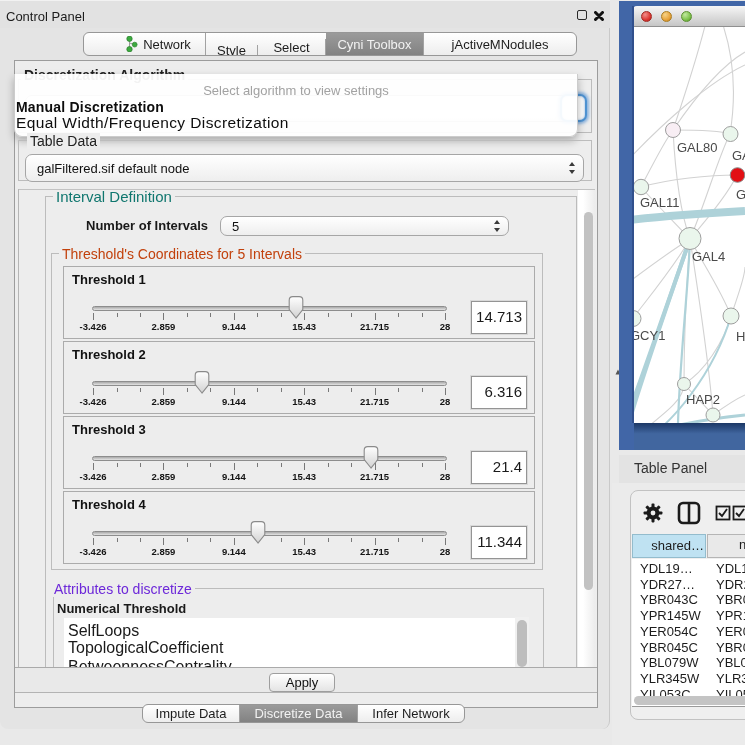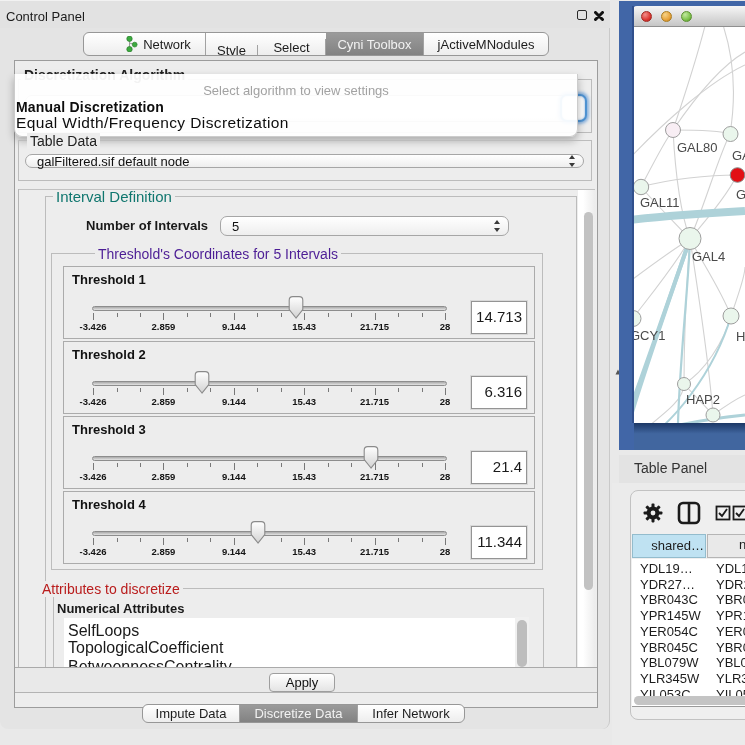--- a/index.html
+++ b/index.html
@@ -96,53 +96,53 @@
   <div class="seg" style="left:83px; top:32px; height:24px;">
     <div class="s" style="width:94px;margin-left:28px;"><svg width="12" height="16" viewBox="0 0 12 16" style="margin-right:5px;">
           <path d="M3.5,3 L3.5,14 M3.5,7 L8.5,8.5" stroke="#9a9a9a" stroke-width="1" fill="none"></path>
           <circle cx="3.5" cy="2.8" r="2.7" fill="#3cab3f" stroke="#2c7e2e" stroke-width="0.7"></circle>
           <circle cx="3.5" cy="13.2" r="2.7" fill="#3cab3f" stroke="#2c7e2e" stroke-width="0.7"></circle>
           <circle cx="8.7" cy="8.6" r="2.4" fill="#3cab3f" stroke="#2c7e2e" stroke-width="0.7"></circle>
         </svg>Network</div>
     <div class="s" style="width:52px;margin-top:12px;">Style</div>
     <div class="s" style="width:68px;margin-top:6px;">Select</div>
     <div class="s sel" style="width:98px;">Cyni Toolbox</div>
-    <div class="s" style="width:124px;">jActiveMNodules</div>
+    <div class="s" style="width:152px;">jActiveMNodules</div>
   </div>
 
   <div id="cpanel" class="abs"></div>
 
   <div class="grp" style="left:18px; top:79px; width:574px; height:54px;"></div>
   <div class="grptitle" style="left:21px; top:68px; font-weight:bold; line-height:14px;">Discretization Algorithm</div>
   <div class="combo" style="left:25px; top:95px; width:559px; height:27px;"></div>
   <div class="abs" style="left:560px; top:94px; width:27px; height:28px; border-radius:7px; border:2.5px solid #4f93d2; background:#fdfdfd; box-shadow:0 0 3px 1.5px rgba(90,150,215,0.65), inset 0 0 2px 0.5px rgba(90,150,215,0.5);"></div>
 
   <div id="popup" class="abs">
     <div style="position:absolute; left:0; top:9px; width:100%; text-align:center; font-size:13px; color:#a2a2a2;">Select algorithm to view settings</div>
     <div style="position:absolute; left:1px; top:25px; font-size:14px; font-weight:bold; color:#0d0d0d; letter-spacing:0.2px;">Manual Discretization</div>
     <div style="position:absolute; left:1px; top:39.5px; font-size:15.5px; color:#0d0d0d; letter-spacing:0.4px;">Equal Width/Frequency Discretization</div>
   </div>
 
   <div class="grp" style="left:18px; top:140px; width:574px; height:41px;"></div>
   <div class="grptitle" style="left:27px; top:133px;">Table Data</div>
-  <div class="combo" style="left:25px; top:154px; width:559px; height:14px;text-align:center;">
+  <div class="combo" style="left:25px; top:154px; width:559px; height:28px;text-align:center;">
       <span class="cv">galFiltered.sif default node</span>
       <div class="step"></div>
     </div>
 
   <div class="grp" style="left:45px; top:196px; width:532px; height:471px; border-bottom:none;"></div>
   <div class="grptitle" style="left:53px; top:188px; color:#0f766e; font-size:15px;">Interval Definition</div>
   <div class="item" style="left:86px; top:218px; font-weight:bold; font-size:13px;">Number of Intervals</div>
   <div class="combo" style="left:220px; top:216px; width:289px; height:20px;">
       <span class="cv">5</span>
       <div class="step"></div>
     </div>
 
   <div class="grp" style="left:51px; top:253px; width:492px; height:317px;"></div>
-  <div class="grptitle" style="left:59px; top:246px; color:#4c1d95;margin-left:36px;">Threshold's Coordinates for 5 Intervals</div>
+  <div class="grptitle" style="left:59px; top:246px; color:#c2410c;">Threshold's Coordinates for 5 Intervals</div>
 
   <div id="thrs">
   <div class="thr" style="top:266px;">
   <div class="lab">Threshold 1</div>
   <div class="groove" style="left:28px; top:39px; width:355px;"></div>
   <div class="tick" style="left:29.0px; top:46px; height:7px;"></div>
   <div class="tick" style="left:52.5px; top:46px; height:4px;"></div>
   <div class="tick" style="left:75.9px; top:46px; height:4px;"></div>
   <div class="tick" style="left:99.4px; top:46px; height:7px;"></div>
   <div class="tick" style="left:122.9px; top:46px; height:4px;"></div>
@@ -278,22 +278,22 @@
               <stop offset="1" stop-color="#d2d2d2"></stop>
             </linearGradient>
           </defs>
           <path d="M10,23 L3.2,14.5 L3.2,5.2 Q3.2,1.6 6.8,1.6 L13.2,1.6 Q16.8,1.6 16.8,5.2 L16.8,14.5 Z" fill="url(#gt4)" stroke="#8a8a8a" stroke-width="1.1"></path>
         </svg>
   <div class="vbox">11.344</div>
   </div>
   </div>
 
   <div class="grp" style="left:53px; top:588px; width:491px; height:79px; border-bottom:none;"></div>
-  <div class="grptitle" style="left:39px; top:581px; color:#b91c1c;">Attributes to discretize</div>
-  <div class="item" style="left:57px; top:601px; font-weight:bold; font-size:13px;">Numerical Attributes</div>
+  <div class="grptitle" style="left:51px; top:581px; color:#6d28d9;">Attributes to discretize</div>
+  <div class="item" style="left:57px; top:601px; font-weight:bold; font-size:13px;">Numerical Threshold</div>
   <div class="abs" style="left:64px; top:618px; width:451px; height:49px; background:#fff;">
     <div class="item" style="left:4px; top:4px;">SelfLoops</div>
     <div class="item" style="left:4px; top:21px;">TopologicalCoefficient</div>
     <div class="item" style="left:4px; top:40px;">BetweennessCentrality</div>
   </div>
   <div class="abs" style="left:515px; top:617px; width:14px; height:50px; background:#f0f0f0;"></div>
   <div class="vthumb" style="left:517px; top:620px; width:10px; height:47px;"></div>
 
   <div class="abs" style="left:18px; top:189px; width:577px; height:1px; background:#c2c2c2;"></div>
   <div class="abs" style="left:18px; top:189px; width:1px; height:478px; background:#b5b5b5;"></div>

